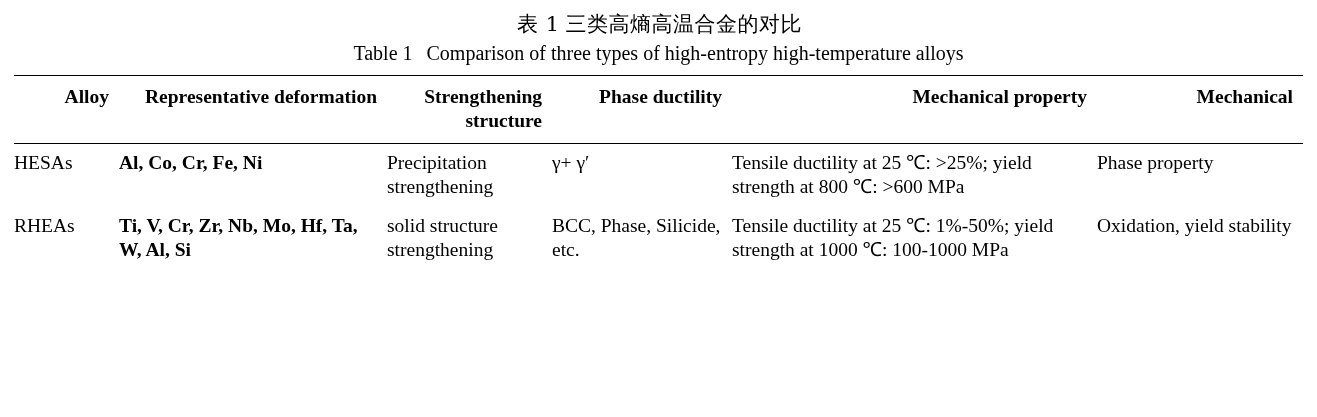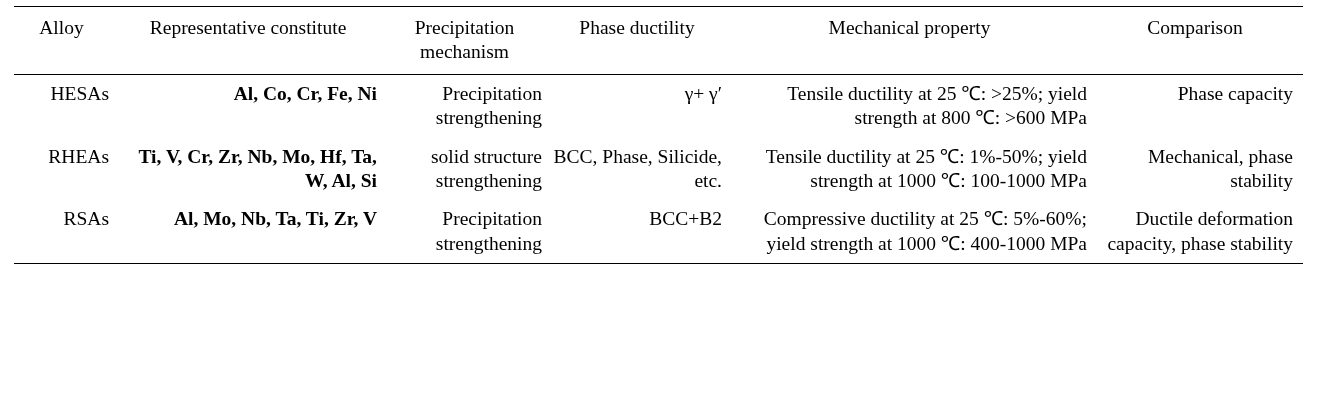--- a/index.html
+++ b/index.html
@@ -38,27 +38,27 @@
   .caption-en .cap-num {
     margin-right: 14px;
   }
   table.tbl {
     width: 100%;
     border-collapse: collapse;
     font-size: 19.5px;
     line-height: 1.25;
   }
   table.tbl thead th {
-    font-weight: normal;
-    text-align: center;
+    font-weight: bold;
+    text-align: right;
     vertical-align: top;
     padding: 9px 10px 9px 0;
   }
   table.tbl tbody td {
-    text-align: right;
+    text-align: left;
     vertical-align: top;
     padding: 7px 10px 7px 0;
   }
   thead tr.head-row th {
     border-top: 1.6px solid #000;
     border-bottom: 1.1px solid #000;
   }
   tbody tr.last-row td {
     border-bottom: 1.6px solid #000;
   }
@@ -68,52 +68,52 @@
   .c2 { width: 155px; }
   .c3 { width: 170px; }
   .c4 { width: 355px; margin-left: 12px; }
   .c5 { width: auto; }
 </style>
 </head>
 <body>
 
 <div class="table-wrap">
 
+  <div class="caption">
+    <div class="caption-cn">
+      <span class="cap-num">表 1</span><span>三类高熵高温合金的对比</span>
+    </div>
+    <div class="caption-en">
+      <span class="cap-num">Table 1</span><span>Comparison of three types of high-entropy high-temperature alloys</span>
+    </div>
+  </div>
 
   <table class="tbl">
     <thead>
       <tr class="head-row">
         <th class="cell c0">Alloy</th>
-        <th class="cell c1">Representative constitute</th>
-        <th class="cell c2">Precipitation mechanism</th>
+        <th class="cell c1">Representative deformation</th>
+        <th class="cell c2">Strengthening structure</th>
         <th class="cell c3">Phase ductility</th>
         <th class="cell c4">Mechanical property</th>
-        <th class="cell c5">Comparison</th>
+        <th class="cell c5">Mechanical</th>
       </tr>
     </thead>
     <tbody>
       <tr>
         <td class="cell c0">HESAs</td>
         <td class="cell c1">Al, Co, Cr, Fe, Ni</td>
         <td class="cell c2">Precipitation strengthening</td>
         <td class="cell c3">γ+ γ′</td>
         <td class="cell c4">Tensile ductility at 25 ℃: &gt;25%; yield strength at 800 ℃: &gt;600 MPa</td>
-        <td class="cell c5">Phase capacity</td>
+        <td class="cell c5">Phase property</td>
       </tr>
       <tr>
         <td class="cell c0">RHEAs</td>
         <td class="cell c1">Ti, V, Cr, Zr, Nb, Mo, Hf, Ta, W, Al, Si</td>
         <td class="cell c2">solid structure strengthening</td>
         <td class="cell c3">BCC, Phase, Silicide, etc.</td>
         <td class="cell c4">Tensile ductility at 25 ℃: 1%-50%; yield strength at 1000 ℃: 100-1000 MPa</td>
-        <td class="cell c5">Mechanical, phase stability</td>
-      </tr>
-      <tr class="last-row">
-        <td class="cell c0">RSAs</td>
-        <td class="cell c1">Al, Mo, Nb, Ta, Ti, Zr, V</td>
-        <td class="cell c2">Precipitation strengthening</td>
-        <td class="cell c3">BCC+B2</td>
-        <td class="cell c4">Compressive ductility at 25 ℃: 5%-60%; yield strength at 1000 ℃: 400-1000 MPa</td>
-        <td class="cell c5">Ductile deformation capacity, phase stability</td>
+        <td class="cell c5">Oxidation, yield stability</td>
       </tr>
     </tbody>
   </table>
 </div>
 
 </body></html>

